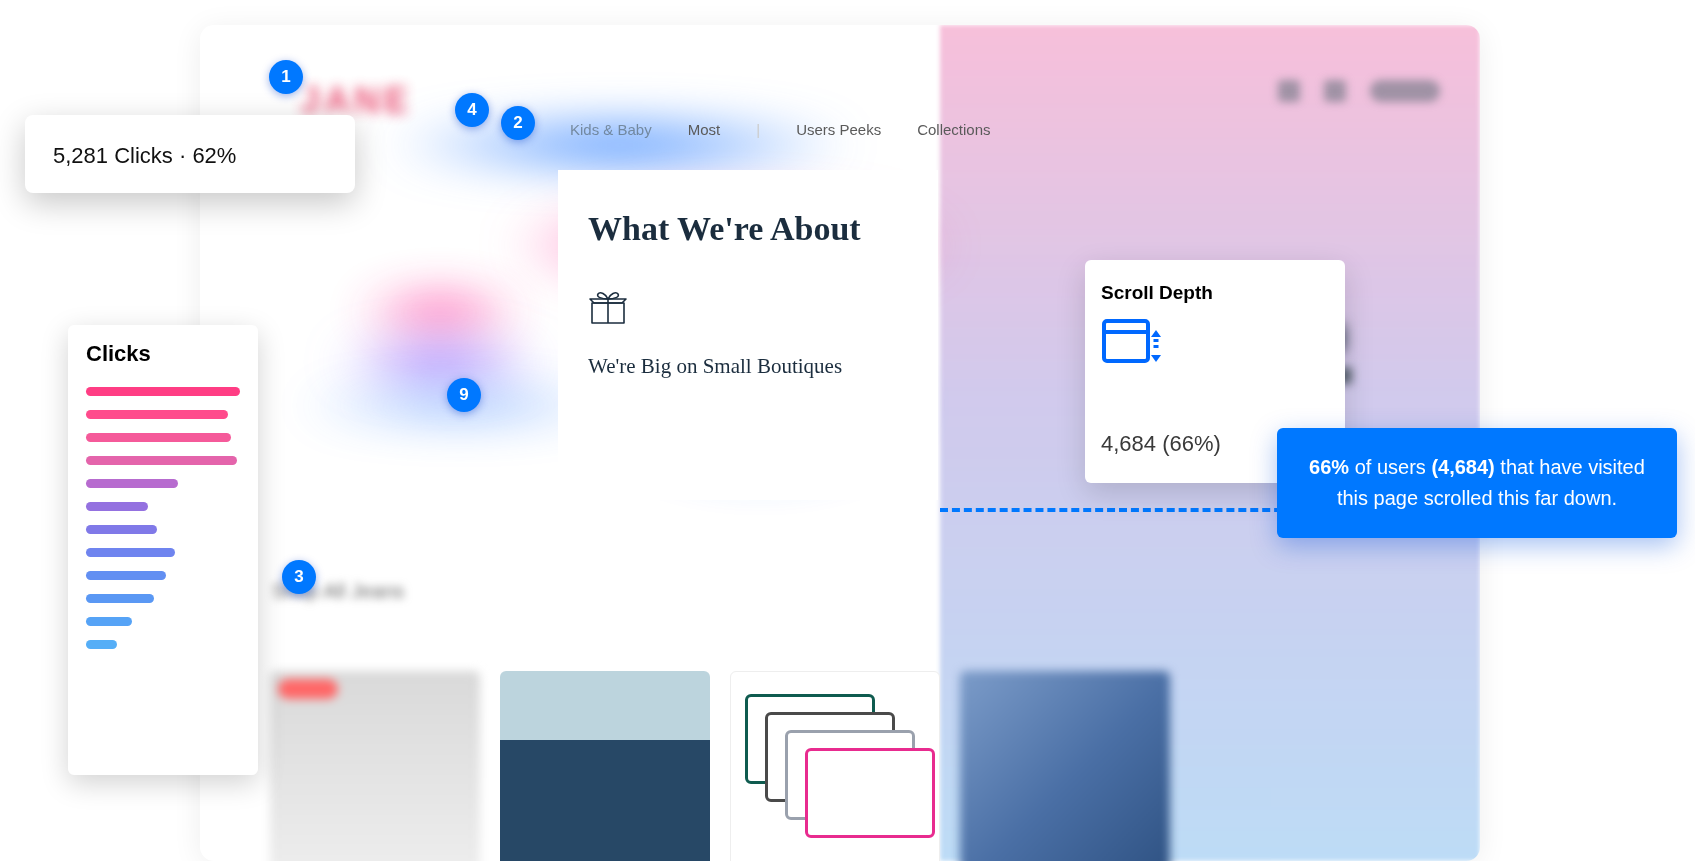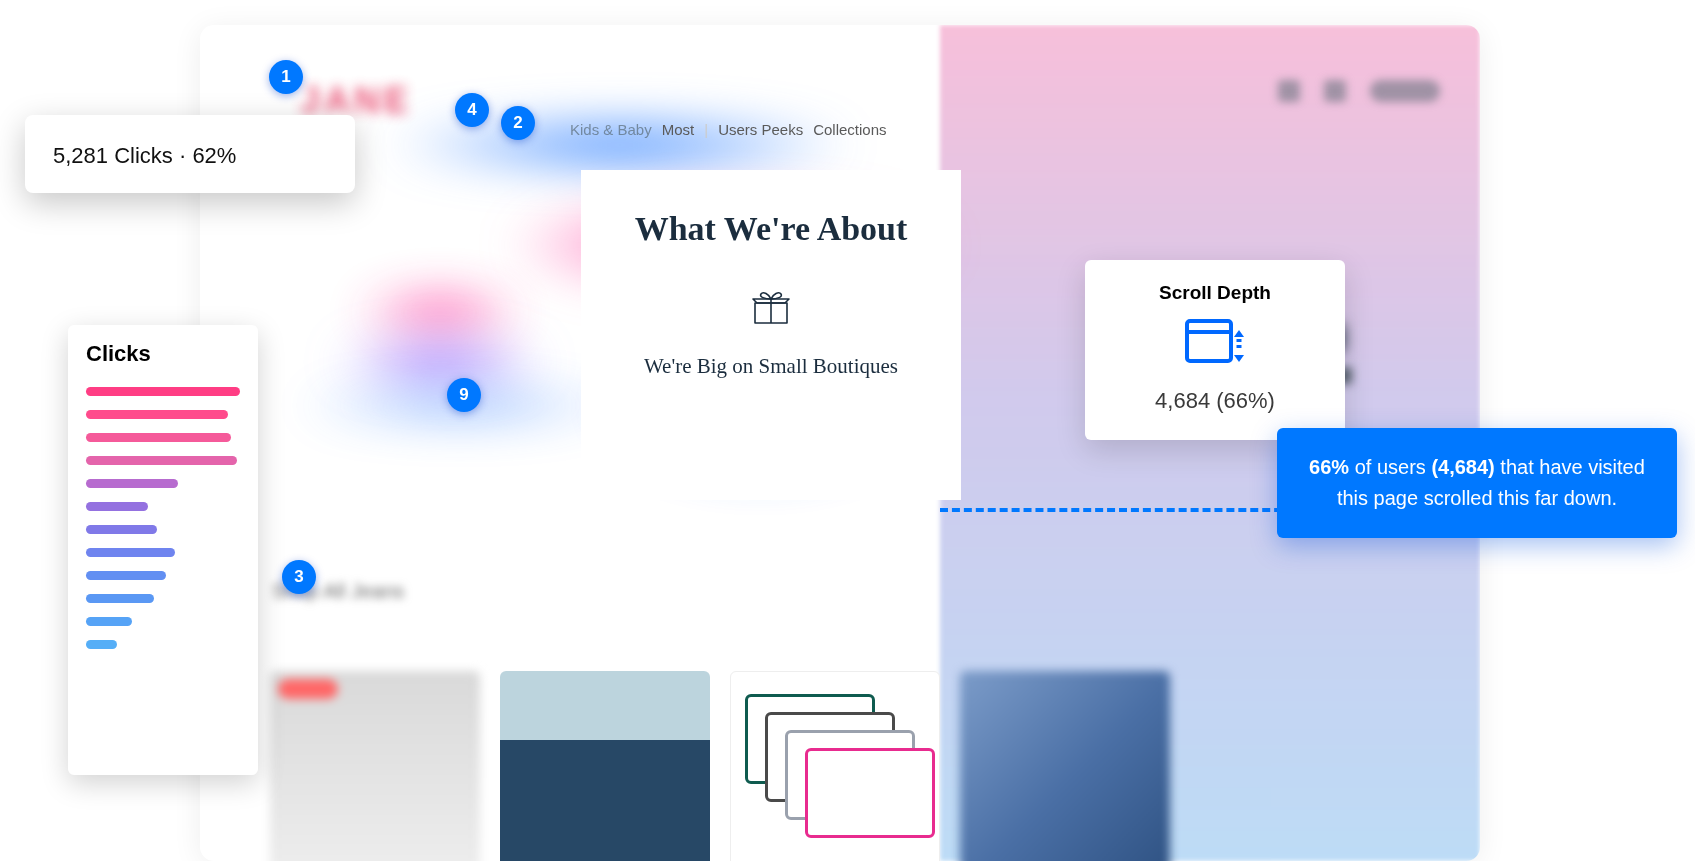--- a/index.html
+++ b/index.html
@@ -80,39 +80,39 @@
     box-shadow: 0 2px 8px rgba(0,60,200,.4);
     z-index: 30;
   }
 
   
   .nav {
     position: absolute;
     left: 370px;
     top: 96px;
     display: flex;
-    gap: 10px;
+    gap: 36px;
     align-items: center;
     font-size: 15px;
     color: #5a5a5a;
     z-index: 20;
   }
   .nav span { white-space: nowrap; }
   .nav .divider { color: #ccc; }
   .nav .kb { color: #5a6c78; opacity:.7; }
 
   
   .focus-card {
     position: absolute;
-    left: 381px;
+    left: 358px;
     top: 145px;
     width: 380px;
     height: 330px;
     background: #fff;
-    text-align: center;
+    text-align: left;
     padding: 40px 30px 20px;
     z-index: 10;
   }
   .focus-title {
     font-family: Georgia, "Times New Roman", serif;
     font-size: 34px;
     font-weight: 600;
     color: #1b2d3e;
     margin-bottom: 40px;
   }
@@ -205,37 +205,36 @@
   .bar{ height:9px; border-radius:5px; }
 
   .scroll-card{
     position:absolute;
     right:350px; top:260px;
     width:260px;
     background:#fff;
     border-radius:6px;
     box-shadow: 0 10px 30px rgba(0,0,0,.15);
     padding: 22px 16px 26px;
-    text-align:center;
     z-index:55;
   }
   .scroll-card::after{
     content:"";
     position:absolute;
     left:50%; transform:translateX(-50%);
     bottom:-12px;
     border:12px solid transparent;
     border-top-color:#fff;
   }
   .sc-title{ font-weight:800; font-size:19px; margin-bottom:14px;}
   .sc-icon{
     width:62px; height:50px;
     margin: 0 auto 16px;
   }
-  .sc-val{ font-size:22px; color:#3a3a3a;}
+  .sc-val{ font-size:22px; color:#3a3a3a;margin-top:43px;}
 
   .dashline{
     position:absolute;
     left:940px; right:210px; top:508px;
     border-top: 4px dashed #0078ff;
     z-index:52;
   }
 
   .info-box{
     position:absolute;

